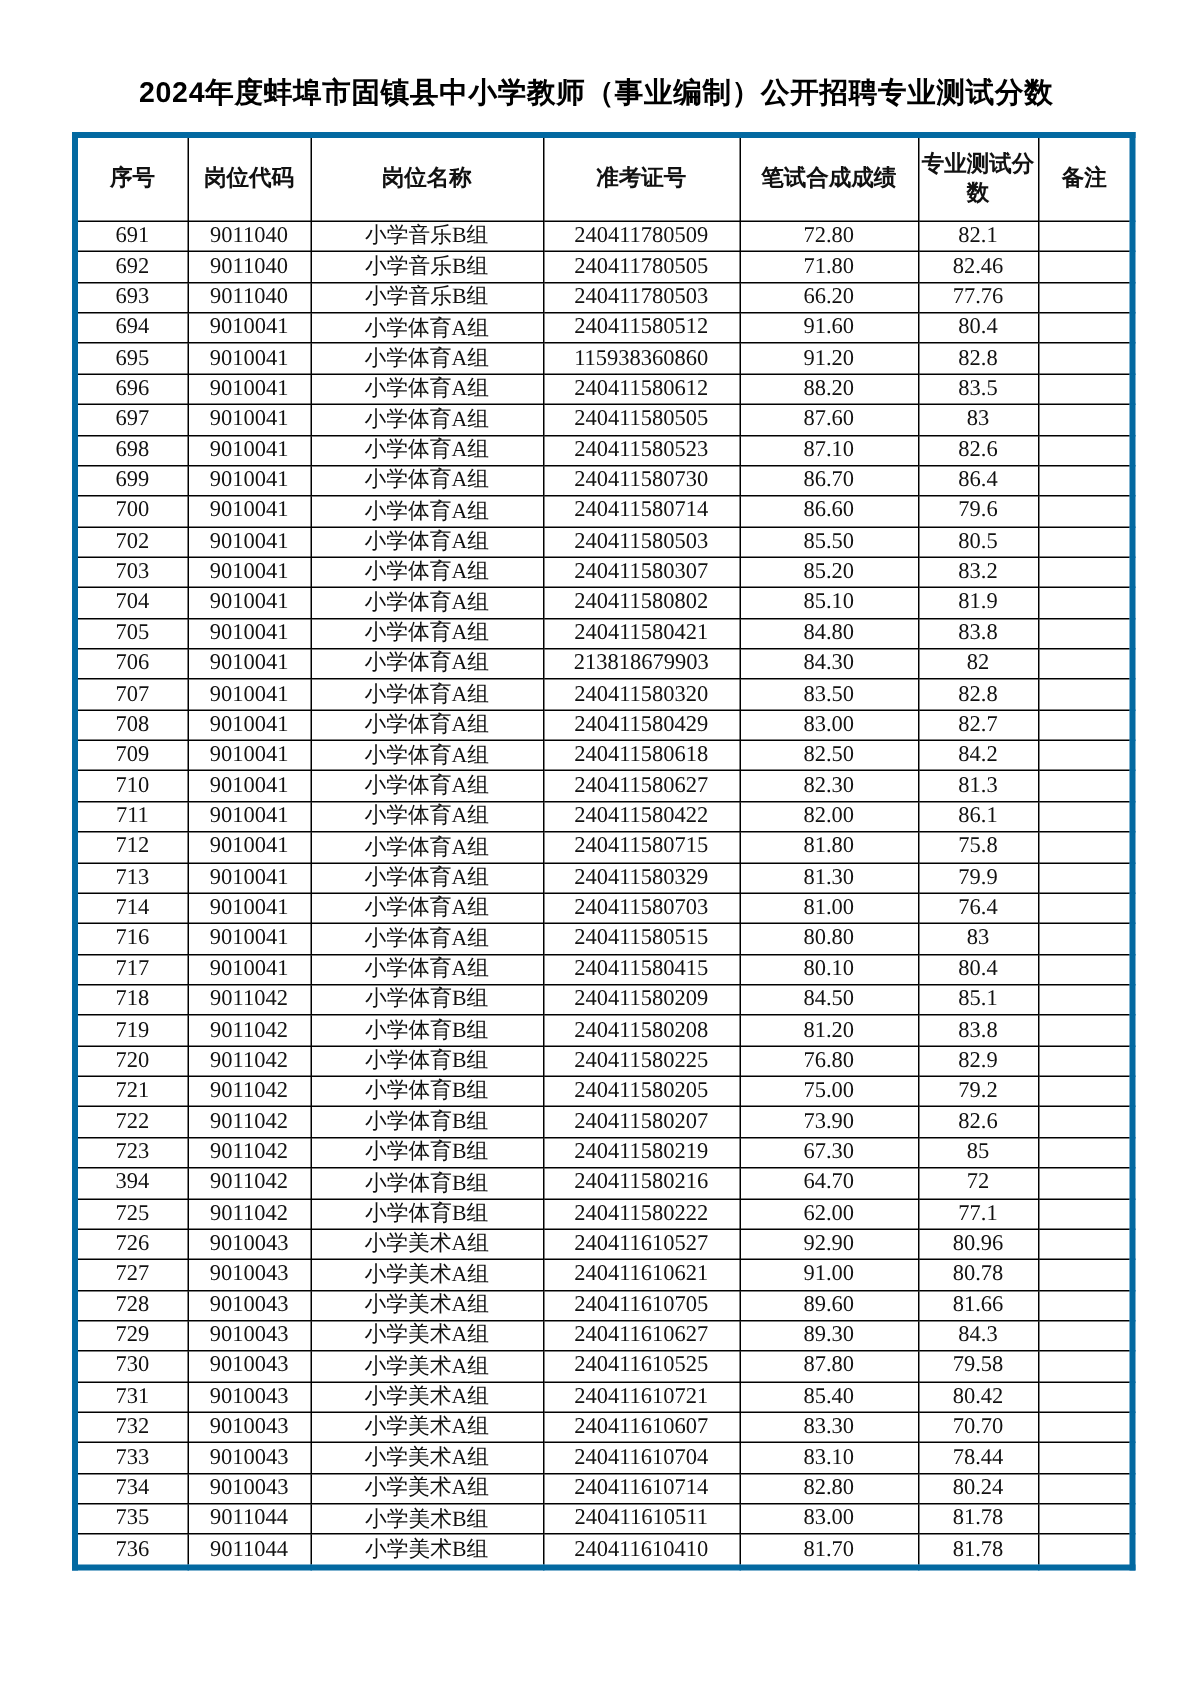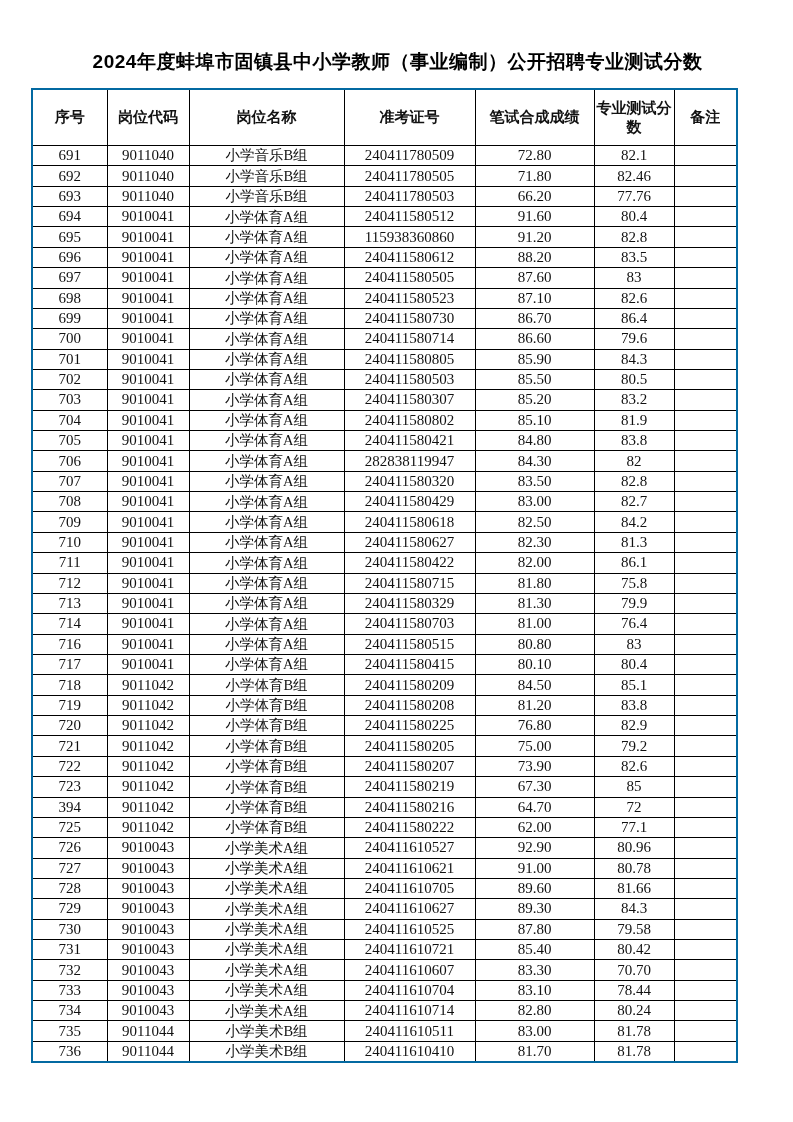--- a/index.html
+++ b/index.html
@@ -23,25 +23,25 @@
     font-family: "Liberation Sans", "DejaVu Sans", sans-serif;
     font-weight: bold;
     font-size: 19px;
     letter-spacing: 0.5px;
     color: #000000;
     margin: 1px;
   }
   table.score-table {
     position: absolute;
     top: 88px;
-    left: 31px;
+    left: 48px;
     width: 705px;
     border-collapse: collapse;
     table-layout: fixed;
-    border: 2px solid #0369a1;
+    border: 4px solid #0369a1;
   }
   .score-table th, .score-table td {
     border: 1px solid #000000;
     text-align: center;
     vertical-align: middle;
     padding: 0;
     overflow: hidden;
     white-space: nowrap;
   }
   .score-table thead th {
@@ -181,29 +181,20 @@
       <tr>
         <td>700</td>
         <td>9010041</td>
         <td>小学体育A组</td>
         <td>240411580714</td>
         <td>86.60</td>
         <td>79.6</td>
         <td></td>
       </tr>
       <tr>
-        <td>701</td>
-        <td>9010041</td>
-        <td>小学体育A组</td>
-        <td>240411580805</td>
-        <td>85.90</td>
-        <td>84.3</td>
-        <td></td>
-      </tr>
-      <tr>
         <td>702</td>
         <td>9010041</td>
         <td>小学体育A组</td>
         <td>240411580503</td>
         <td>85.50</td>
         <td>80.5</td>
         <td></td>
       </tr>
       <tr>
         <td>703</td>
@@ -229,21 +220,21 @@
         <td>小学体育A组</td>
         <td>240411580421</td>
         <td>84.80</td>
         <td>83.8</td>
         <td></td>
       </tr>
       <tr>
         <td>706</td>
         <td>9010041</td>
         <td>小学体育A组</td>
-        <td>282838119947</td>
+        <td>213818679903</td>
         <td>84.30</td>
         <td>82</td>
         <td></td>
       </tr>
       <tr>
         <td>707</td>
         <td>9010041</td>
         <td>小学体育A组</td>
         <td>240411580320</td>
         <td>83.50</td>

